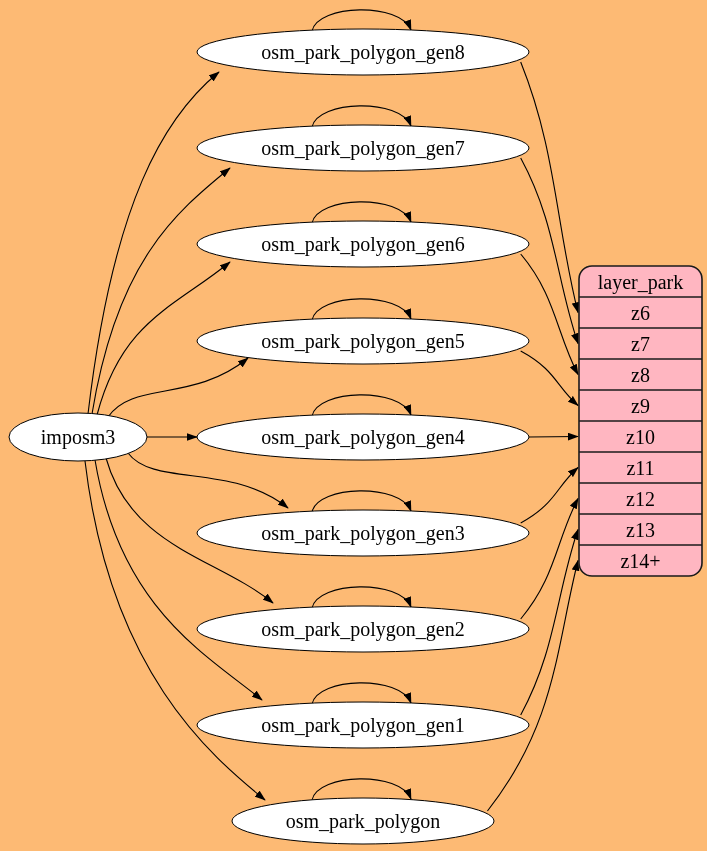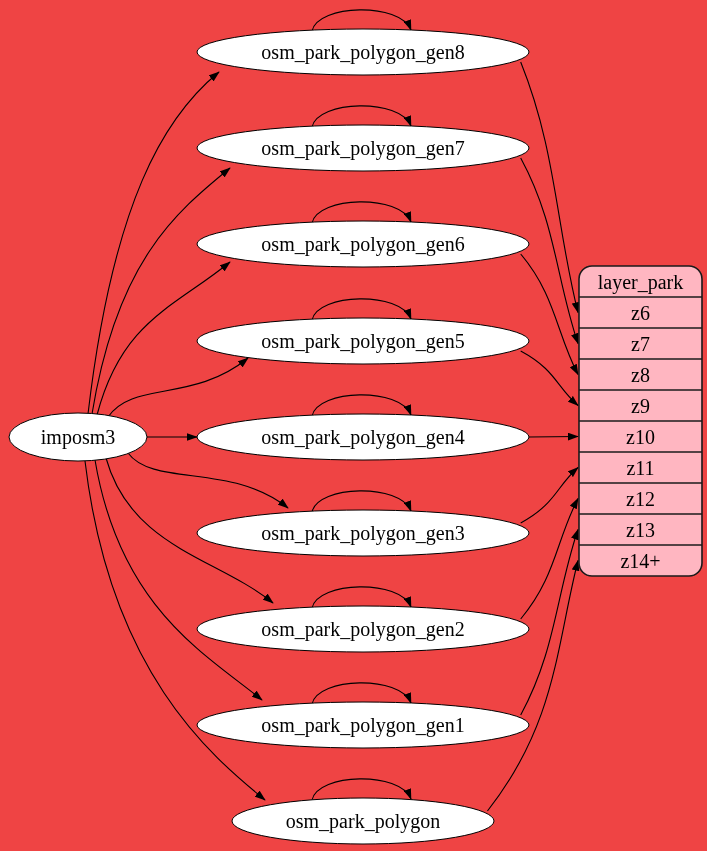--- a/index.html
+++ b/index.html
@@ -1,19 +1,19 @@
 <!DOCTYPE html>
 <html><head>
 <meta charset="utf-8">
 <style>
   html,body{margin:0;padding:0;background:#ffffff;}
   #stage{
     position:relative;
     width:707px;height:851px;
-    background:#ef4444;
+    background:#fdba74;
     font-family:"Liberation Serif","DejaVu Serif",serif;
     overflow:hidden;
   }
   svg{display:block;}
   text{
     font-family:"Liberation Serif","DejaVu Serif",serif;
     font-size:20px;
     fill:#000000;
   }
 </style>

